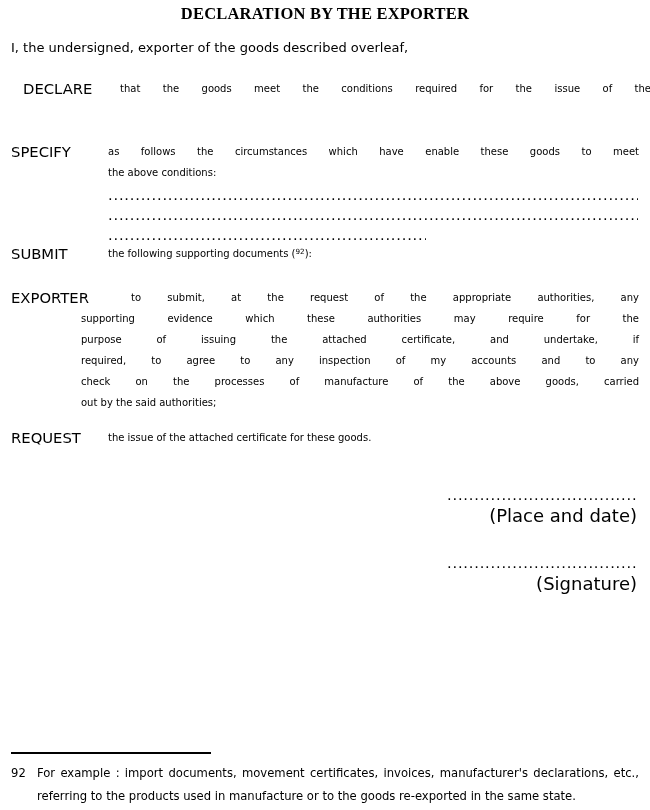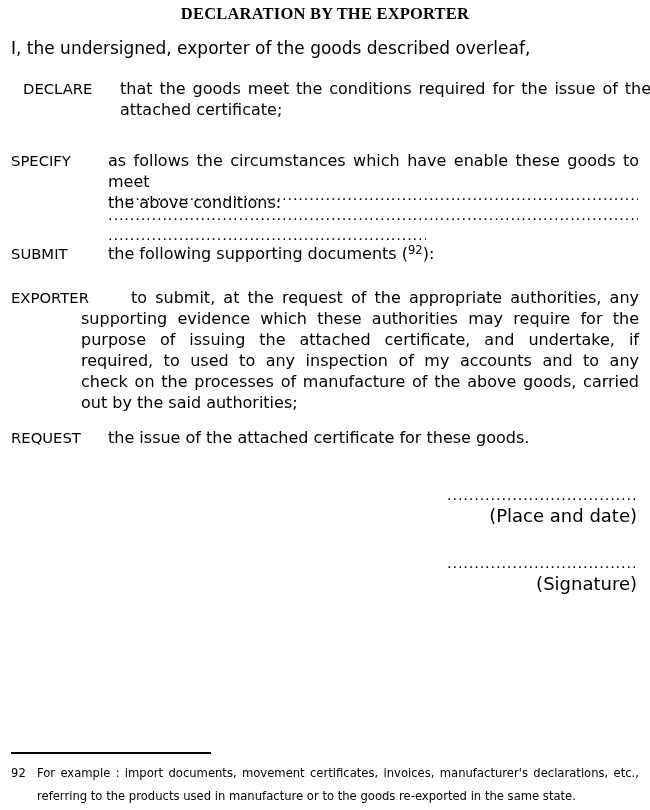--- a/index.html
+++ b/index.html
@@ -36,57 +36,57 @@
     font-weight: 700;
     letter-spacing: 0.2px;
   }
 
   
   .intro-line {
     position: absolute;
     top: 38px;
     left: 11px;
     width: 620px;
-    font-size: 17px;
+    font-size: 13px;
     line-height: 20px;
   }
 
   
   .clause {
     position: absolute;
     left: 11px;
     width: 628px;
   }
   .clause-label {
     position: absolute;
     left: 0;
     top: 0;
     font-size: 14.8px;
     line-height: 21px;
     white-space: nowrap;
   }
   .clause-body {
     margin-left: 97px;
-    font-size: 16px;
+    font-size: 10px;
     line-height: 21px;
     text-align: justify;
     text-justify: inter-word;
   }
   .clause-body.justify-all > .line-just {
     display: block;
     text-align: justify;
     text-align-last: justify;
   }
   .clause-body .line-last {
     display: block;
     text-align: left;
   }
 
   #clause-declare { top: 78px; margin-left: 12px; }
-  #clause-specify { top: 150px; }
+  #clause-specify { top: 141px; }
   #clause-submit  { top: 243px; }
   #clause-undertake { top: 287px; }
   #clause-request { top: 427px; }
 
   
   #clause-undertake .clause-body { margin-left: 70px; }
   #clause-undertake .first-indent { display: inline-block; width: 50px; }
 
   
   .dots-block {
@@ -182,21 +182,20 @@
 <div class="page">
 
   <div class="doc-title">DECLARATION BY THE EXPORTER</div>
 
   <div class="intro-line">I, the undersigned, exporter of the goods described overleaf,</div>
 
   <div class="clause" id="clause-declare">
     <div class="clause-label">DECLARE</div>
     <div class="clause-body justify-all">
       <span class="line-just">that the goods meet the conditions required for the issue of the</span>
-      <span class="line-last">attached certificate;</span>
     </div>
   </div>
 
   <div class="clause" id="clause-specify">
     <div class="clause-label">SPECIFY</div>
     <div class="clause-body justify-all">
       <span class="line-just">as follows the circumstances which have enable these goods to meet</span>
       <span class="line-last">the above conditions:</span>
     </div>
   </div>
@@ -211,21 +210,21 @@
     <div class="clause-label">SUBMIT</div>
     <div class="clause-body"><span>the following supporting documents (</span><sup class="fn-ref">92</sup><span>):</span></div>
   </div>
 
   <div class="clause" id="clause-undertake">
     <div class="clause-label">EXPORTER</div>
     <div class="clause-body justify-all">
       <span class="line-just"><span class="first-indent"></span><span>to submit, at the request of the appropriate authorities, any</span></span>
       <span class="line-just">supporting evidence which these authorities may require for the</span>
       <span class="line-just">purpose of issuing the attached certificate, and undertake, if</span>
-      <span class="line-just">required, to used to any inspection of my accounts and to any</span>
+      <span class="line-just">required, to agree to any inspection of my accounts and to any</span>
       <span class="line-just">check on the processes of manufacture of the above goods, carried</span>
       <span class="line-last">out by the said authorities;</span>
     </div>
   </div>
 
   <div class="clause" id="clause-request">
     <div class="clause-label">REQUEST</div>
     <div class="clause-body">
       <span>the issue of the attached certificate for these goods.</span>
     </div>

